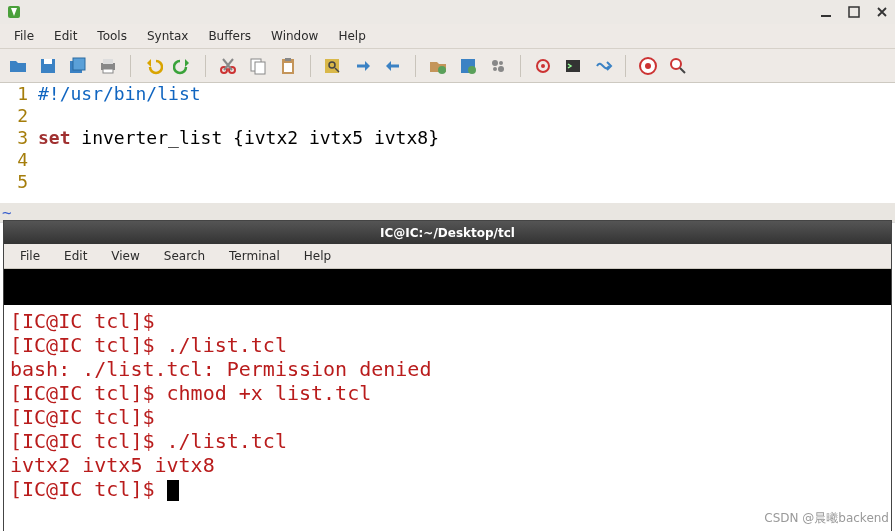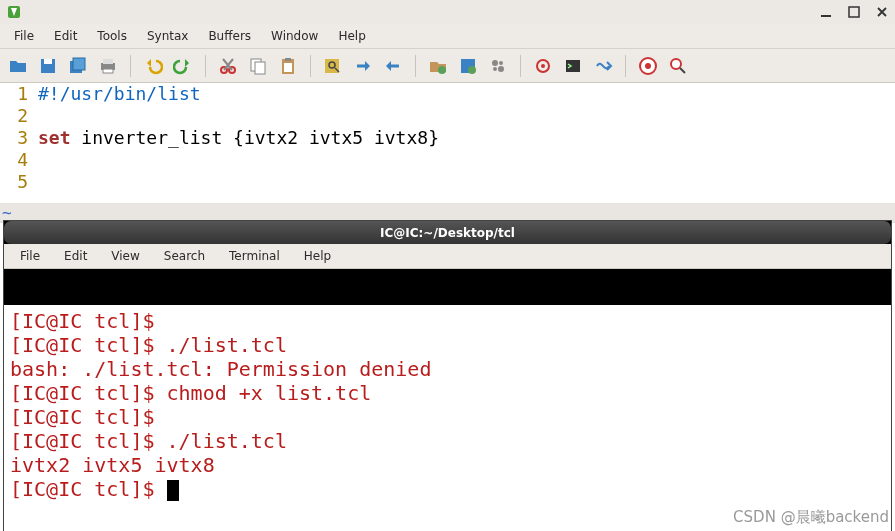--- a/index.html
+++ b/index.html
@@ -107,21 +107,20 @@
     width:889px;
     background:#000;
     border:1px solid #444;
   }
   .term-titlebar {
     height:23px;
     background:linear-gradient(#555,#333);
     color:#fff; font-weight:bold;
     display:flex; align-items:center; justify-content:center;
     position:relative;
-    border-radius:7px;
   }
   .term-menubar {
     height:25px;
     background:#eeeae6;
     display:flex; align-items:center;
     padding:0 6px; gap:4px;
     border-bottom:1px solid #cdc9c1;
   }
   .term-menuitem { padding:2px 10px; color:#2b2b2b; cursor:pointer;}
   .term-body {
@@ -140,21 +139,21 @@
     width:12px; height:21px;
     background:#000;
     vertical-align:text-bottom;
   }
 
   
   .watermark {
     position:absolute;
     right:6px; bottom:4px;
     color:#999;
-    font-size:15px;
+    font-size:12px;
   }
   svg { display:block; }
 </style>
 </head>
 <body>
 
 <div class="gvim-win">
   <div class="gvim-titlebar">
     <span class="gvim-title-ico">
       <svg width="14" height="14" viewBox="0 0 14 14">

